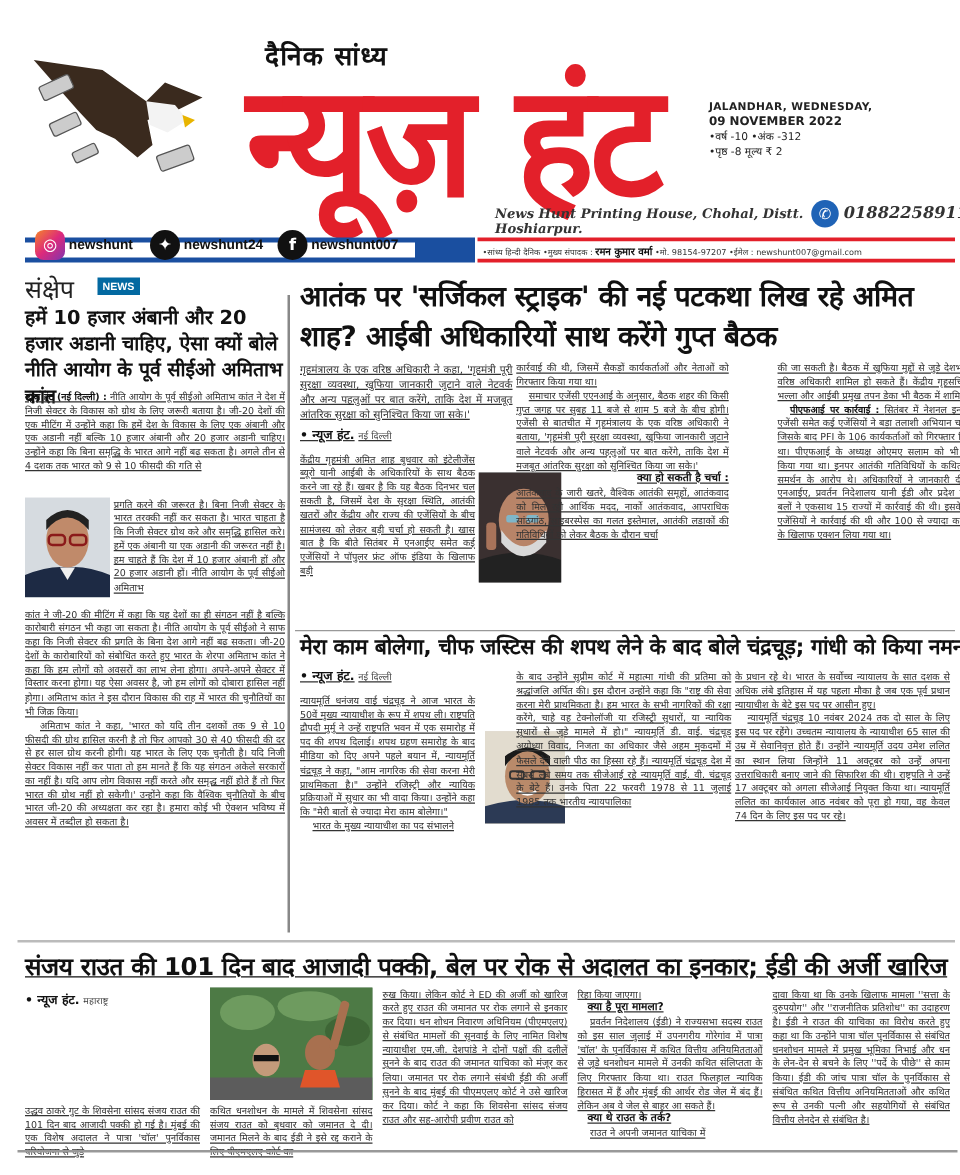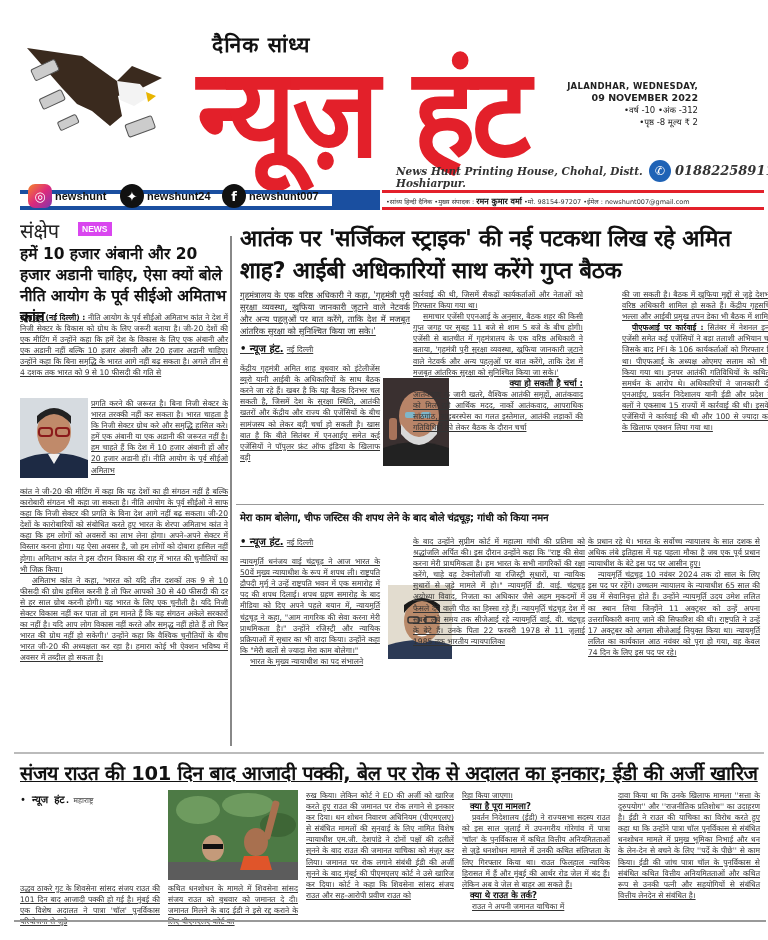--- a/index.html
+++ b/index.html
@@ -4,21 +4,21 @@
 <style>
   * { box-sizing: border-box; margin: 0; padding: 0; }
   html, body { width: 768px; height: 940px; background: #ffffff; overflow: hidden; }
   body { position: relative; font-family: "DejaVu Sans", sans-serif; color: #1a1a1a; }
 
   
   .masthead { position: absolute; left: 0; top: 0; width: 716px; height: 212px; }
   .eagle { position: absolute; left: 22px; top: 26px; width: 150px; height: 120px; }
   .subtitle-hi { position: absolute; left: 212px; top: 30px; font-size: 21px; font-weight: bold; color: #111; letter-spacing: 1px; }
   .logo-title { position: absolute; left: 197px; top: 34px; font-size: 118px; line-height: 150px; font-weight: bold; color: #e3202a; font-family: "DejaVu Sans", sans-serif; letter-spacing: -4px; transform: scaleY(1.05); transform-origin: top left; }
-  .dateline { position: absolute; right: 18px; top: 80px; text-align: right; font-size: 8.5px; line-height: 12px; color: #222; }
+  .dateline { position: absolute; right: 18px; top: 80px; font-size: 8.5px; line-height: 12px; color: #222; }
   .dateline .d1 { font-weight: bold; letter-spacing: .3px; }
   .dateline .d2 { font-weight: bold; font-size: 9.5px; }
   .press-line { position: absolute; left: 396px; top: 165px; font-family: "DejaVu Serif", serif; font-style: italic; font-weight: bold; font-size: 10.5px; color: #333; }
   .phone-icon { position: absolute; left: 649px; top: 160px; width: 22px; height: 22px; border-radius: 50%; background: #1f63b6; display: flex; align-items: center; justify-content: center; color: #fff; font-size: 12px; }
   .phone-num { position: absolute; left: 675px; top: 163px; font-family: "DejaVu Serif", serif; font-style: italic; font-weight: bold; font-size: 13px; color: #333; }
 
   .social-bar { position: absolute; left: 20px; top: 190px; width: 360px; height: 20px; background: #1a4fa0; }
   .social-bar .white-band { position: absolute; left: 0; top: 4px; width: 312px; height: 12px; background: #fff; }
   .social-item { position: absolute; top: -6px; display: flex; align-items: center; }
   .social-item .ico { width: 24px; height: 24px; border-radius: 50%; display: flex; align-items: center; justify-content: center; color: #fff; font-weight: bold; font-size: 13px; }
@@ -26,41 +26,41 @@
   .ico-insta { background: linear-gradient(135deg, #f58529, #dd2a7b 50%, #8134af); border-radius: 7px !important; }
   .ico-tw { background: #111; }
   .ico-fb { background: #111; }
 
   .editor-bar { position: absolute; left: 382px; top: 190px; width: 382px; height: 20px; background: #fff; border-top: 3px solid #e3202a; border-bottom: 3px solid #e3202a; }
   .editor-bar .inner { position: absolute; left: 4px; top: 2px; font-size: 6.5px; color: #333; white-space: nowrap; }
   .editor-bar .inner b { font-size: 8px; color: #111; }
 
   
   .sankshep { position: absolute; left: 20px; top: 217px; font-size: 20px; color: #222; }
-  .news-badge { position: absolute; left: 78px; top: 222px; background: #d946ef; color: #fff; font-size: 8.5px; font-weight: bold; padding: 2px 4px; font-family: "Liberation Sans", sans-serif; }
+  .news-badge { position: absolute; left: 78px; top: 222px; background: #0369a1; color: #fff; font-size: 8.5px; font-weight: bold; padding: 2px 4px; font-family: "Liberation Sans", sans-serif; }
   .left-col-border { position: absolute; left: 230px; top: 236px; width: 2px; height: 510px; background: #888; }
   .left-head { position: absolute; left: 20px; top: 244px; width: 208px; font-size: 15.5px; line-height: 21px; font-weight: bold; color: #111; }
   .body-text { font-size: 7.6px; line-height: 11.1px; color: #333; text-align: justify; text-decoration: underline; }
   .left-body-a { position: absolute; left: 20px; top: 312px; width: 208px; }
   .left-img { position: absolute; left: 20px; top: 398px; width: 68px; height: 80px; background: linear-gradient(180deg, #dfe3e8 0%, #c8cdd3 100%); overflow: hidden; }
   .left-body-b { position: absolute; left: 91px; top: 398px; width: 137px; }
   .left-body-c { position: absolute; left: 20px; top: 486px; width: 208px; }
 
   
   .top-head { position: absolute; left: 240px; top: 222px; width: 520px; font-size: 22.5px; line-height: 32px; font-weight: bold; color: #111; letter-spacing: -0.3px; }
   .col { position: absolute; }
   .byline { font-size: 10px; font-weight: bold; color: #111; }
   .byline .place { font-weight: normal; font-size: 7.5px; color: #444; margin-left: 3px; }
   .shah-img { position: absolute; left: 383px; top: 378px; width: 66px; height: 88px; background: #2a2a2a; overflow: hidden; }
   .sub-bold { font-weight: bold; color: #111; }
 
   .section-rule { position: absolute; left: 236px; width: 528px; height: 1px; background: #999; }
 
   
-  .cj-head { position: absolute; left: 240px; top: 507px; width: 528px; font-size: 10px; line-height: 22px; font-weight: bold; color: #111; letter-spacing: -0.2px; white-space: nowrap; }
+  .cj-head { position: absolute; left: 240px; top: 507px; width: 528px; font-size: 17px; line-height: 22px; font-weight: bold; color: #111; letter-spacing: -0.2px; white-space: nowrap; }
   .cj-img { position: absolute; left: 388px; top: 585px; width: 64px; height: 74px; background: #d9d2c4; overflow: hidden; }
 
   
   .bottom-rule { position: absolute; left: 14px; top: 752px; width: 750px; height: 2px; background: #bbb; }
   .raut-head { position: absolute; left: 20px; top: 760px; width: 748px; font-size: 19.5px; line-height: 28px; font-weight: bold; color: #111; white-space: nowrap; letter-spacing: -0.3px; text-decoration: underline; }
   .raut-intro { position: absolute; left: 20px; top: 790px; width: 140px; font-size: 9px; line-height: 13.5px; color: #222; }
   .raut-img { position: absolute; left: 168px; top: 790px; width: 130px; height: 90px; background: #3d6b3a; overflow: hidden; }
   .footer-rule { position: absolute; left: 14px; top: 920px; width: 752px; height: 2px; background: #999; }
 </style>
 </head>
@@ -197,21 +197,21 @@
 
 <div class="col body-text" style="left:588px; top:536px; width:172px;">
   <div>के प्रधान रहे थे। भारत के सर्वोच्च न्यायालय के सात दशक से अधिक लंबे इतिहास में यह पहला मौका है जब एक पूर्व प्रधान न्यायाधीश के बेटे इस पद पर आसीन हुए।</div>
   <div style="text-indent:10px">न्यायमूर्ति चंद्रचूड़ 10 नवंबर 2024 तक दो साल के लिए इस पद पर रहेंगे। उच्चतम न्यायालय के न्यायाधीश 65 साल की उम्र में सेवानिवृत्त होते हैं। उन्होंने न्यायमूर्ति उदय उमेश ललित का स्थान लिया जिन्होंने 11 अक्टूबर को उन्हें अपना उत्तराधिकारी बनाए जाने की सिफारिश की थी। राष्ट्रपति ने उन्हें 17 अक्टूबर को अगला सीजेआई नियुक्त किया था। न्यायमूर्ति ललित का कार्यकाल आठ नवंबर को पूरा हो गया, वह केवल 74 दिन के लिए इस पद पर रहे।</div>
 </div>
 
 <div class="bottom-rule"></div>
 <div class="raut-head">संजय राउत की 101 दिन बाद आजादी पक्की, बेल पर रोक से अदालत का इनकार; ईडी की अर्जी खारिज</div>
 
 <div class="raut-intro">
-  <div class="byline" style="margin-top:4px;font-family:Liberation Mono, monospace;"><span>• न्यूज हंट.</span><span class="place">महाराष्ट्र</span></div>
+  <div class="byline" style="margin-top:4px;"><span>• न्यूज हंट.</span><span class="place">महाराष्ट्र</span></div>
 </div>
 
 <div class="raut-img">
   <svg viewBox="0 0 130 90" width="130" height="90">
     <rect width="130" height="90" fill="#4d7a45"></rect>
     <ellipse cx="30" cy="20" rx="22" ry="14" fill="#6e9b5f"></ellipse>
     <ellipse cx="80" cy="15" rx="26" ry="12" fill="#6e9b5f"></ellipse>
     <ellipse cx="110" cy="35" rx="18" ry="12" fill="#3e6636"></ellipse>
     <rect x="0" y="72" width="130" height="18" fill="#5c5c5c"></rect>
     <ellipse cx="45" cy="58" rx="11" ry="13" fill="#c49a7a"></ellipse>

